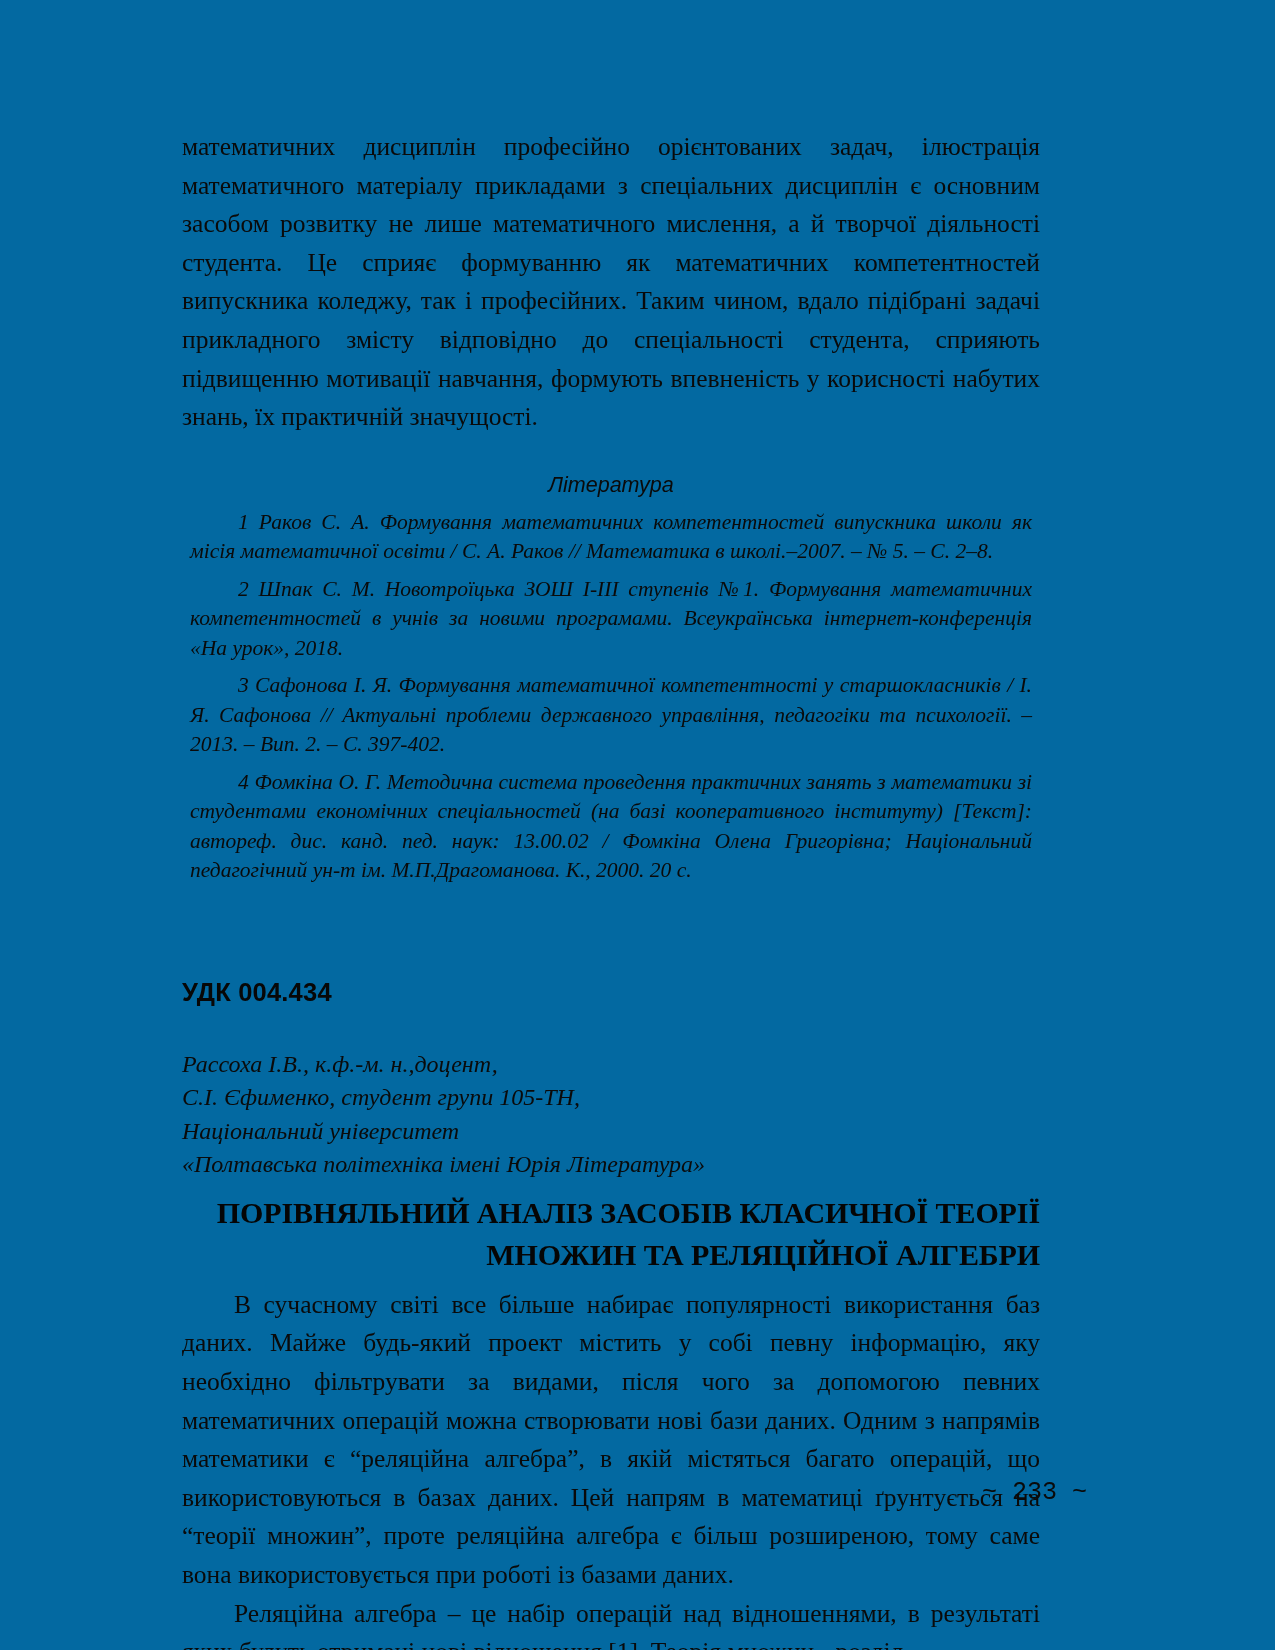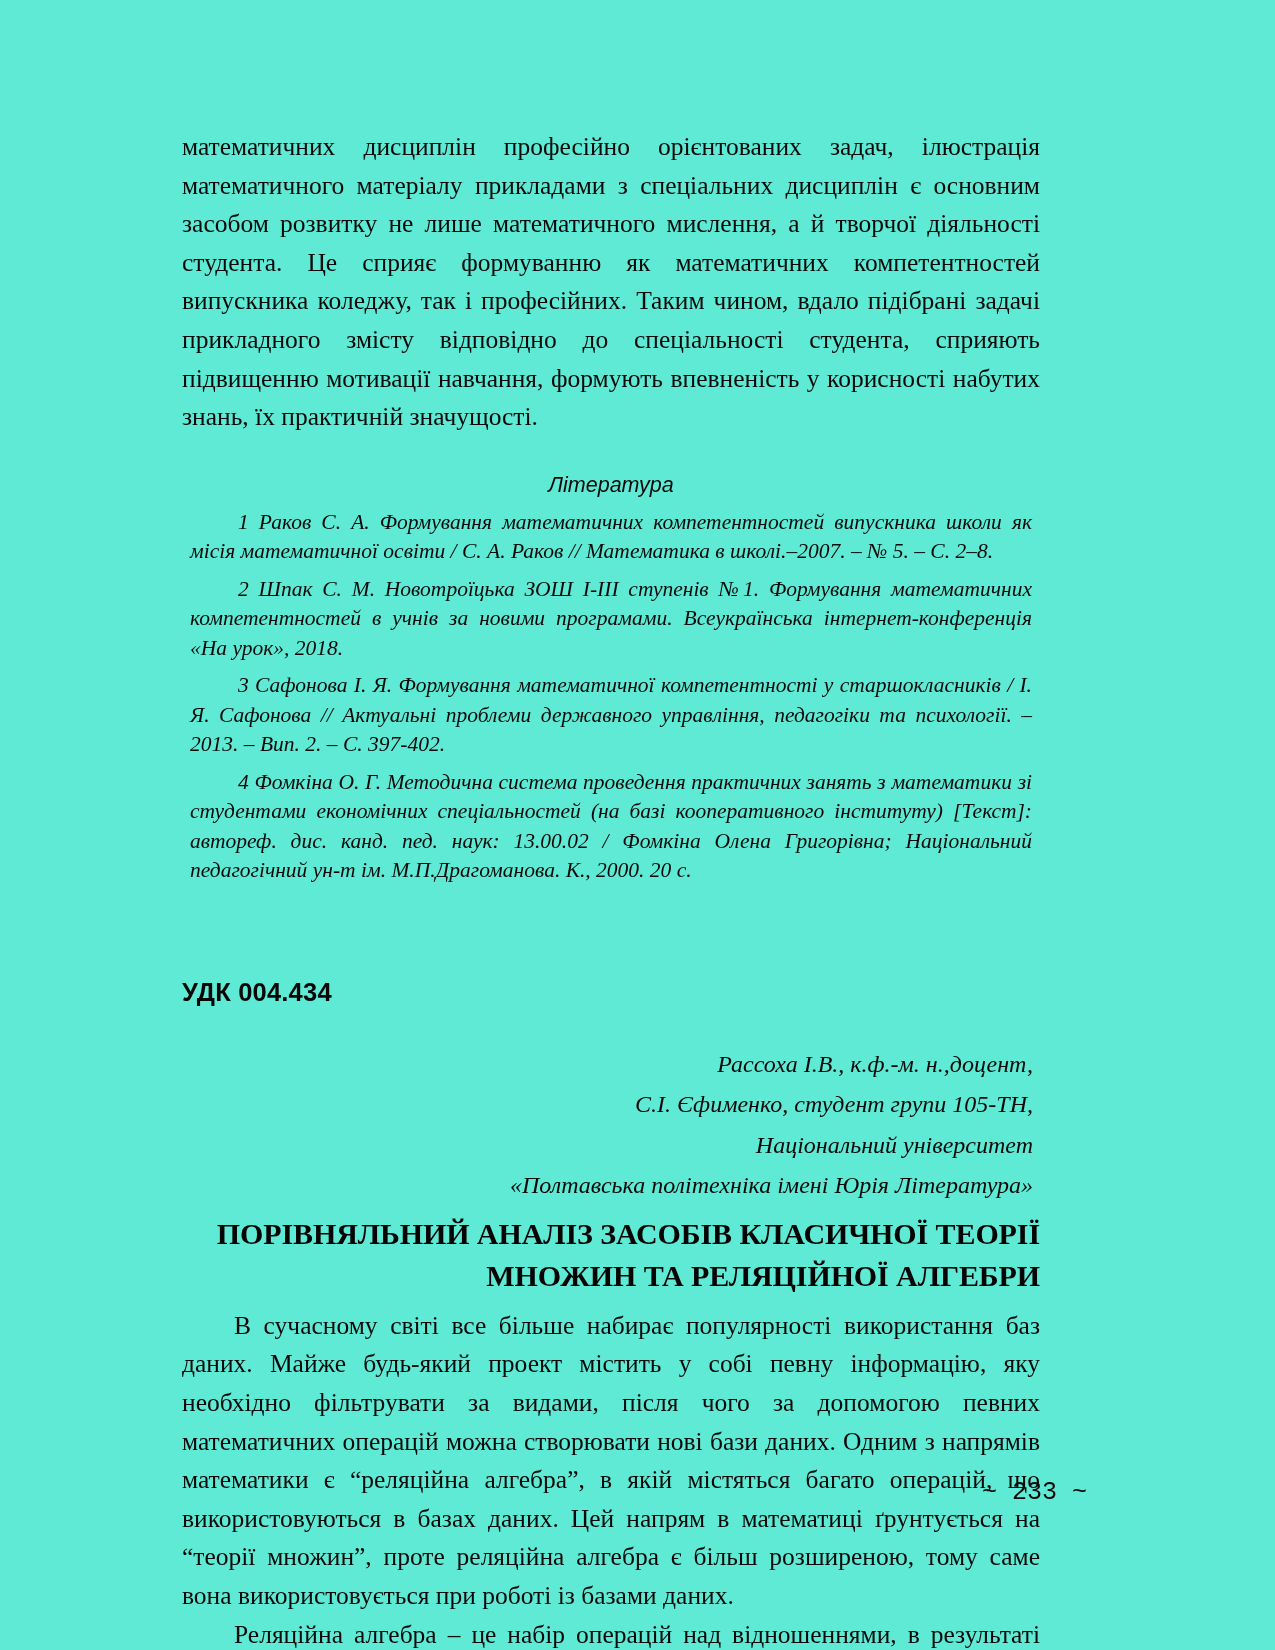--- a/index.html
+++ b/index.html
@@ -5,21 +5,21 @@
   html, body {
     margin: 0;
     padding: 0;
     background: #ffffff;
   }
   .page {
     position: relative;
     width: 1275px;
     height: 1650px;
     margin: 0 auto;
-    background: #5eead4;
+    background: #0369a1;
     box-sizing: border-box;
     overflow: hidden;
   }
   .content {
     position: absolute;
     left: 182px;
     top: 128px;
     width: 858px;
   }
 
@@ -76,23 +76,22 @@
 
   
   .authors {
     margin-top: 40px;
   }
   .author-line {
     font-family: "Liberation Serif", "DejaVu Serif", serif;
     font-style: italic;
     font-size: 24px;
     line-height: 33.5px;
-    text-align: right;
     color: #0a0a0a;
-    margin: 7px;
+    margin: 0;
   }
 
   
   .art-title {
     font-family: "Liberation Serif", "DejaVu Serif", serif;
     font-weight: bold;
     font-size: 30px;
     line-height: 42px;
     text-align: center;
     color: #050505;

